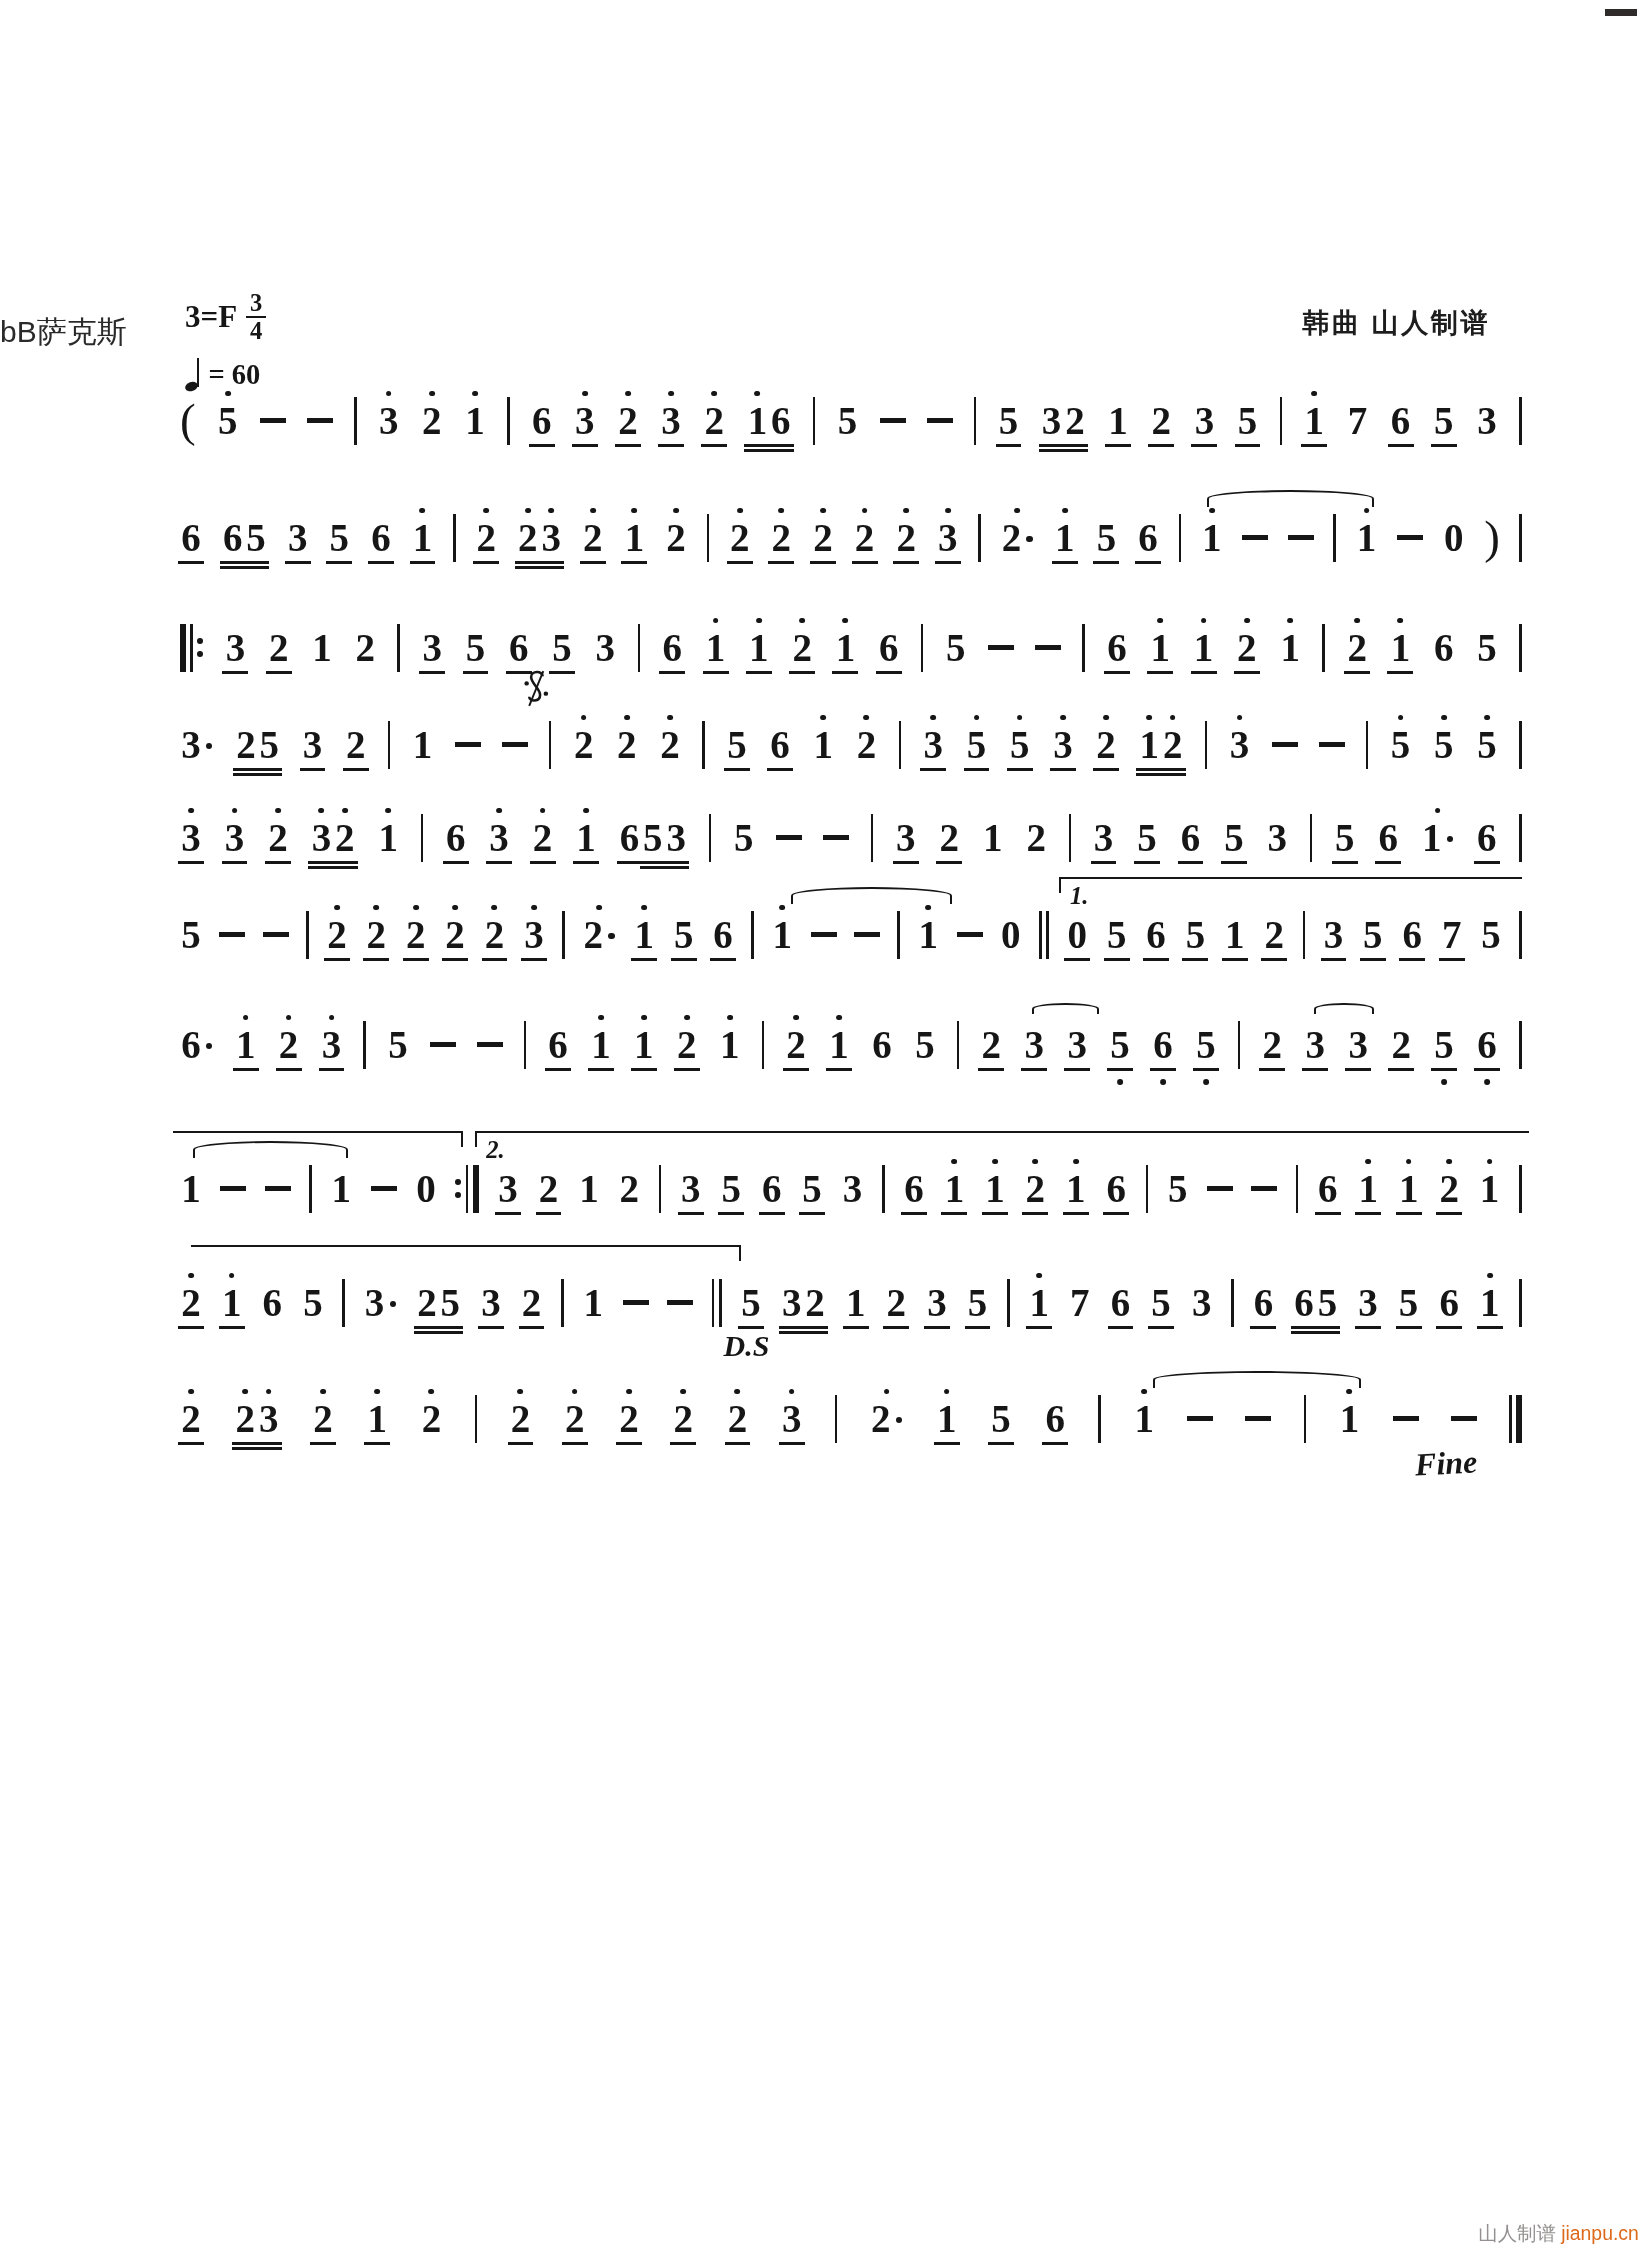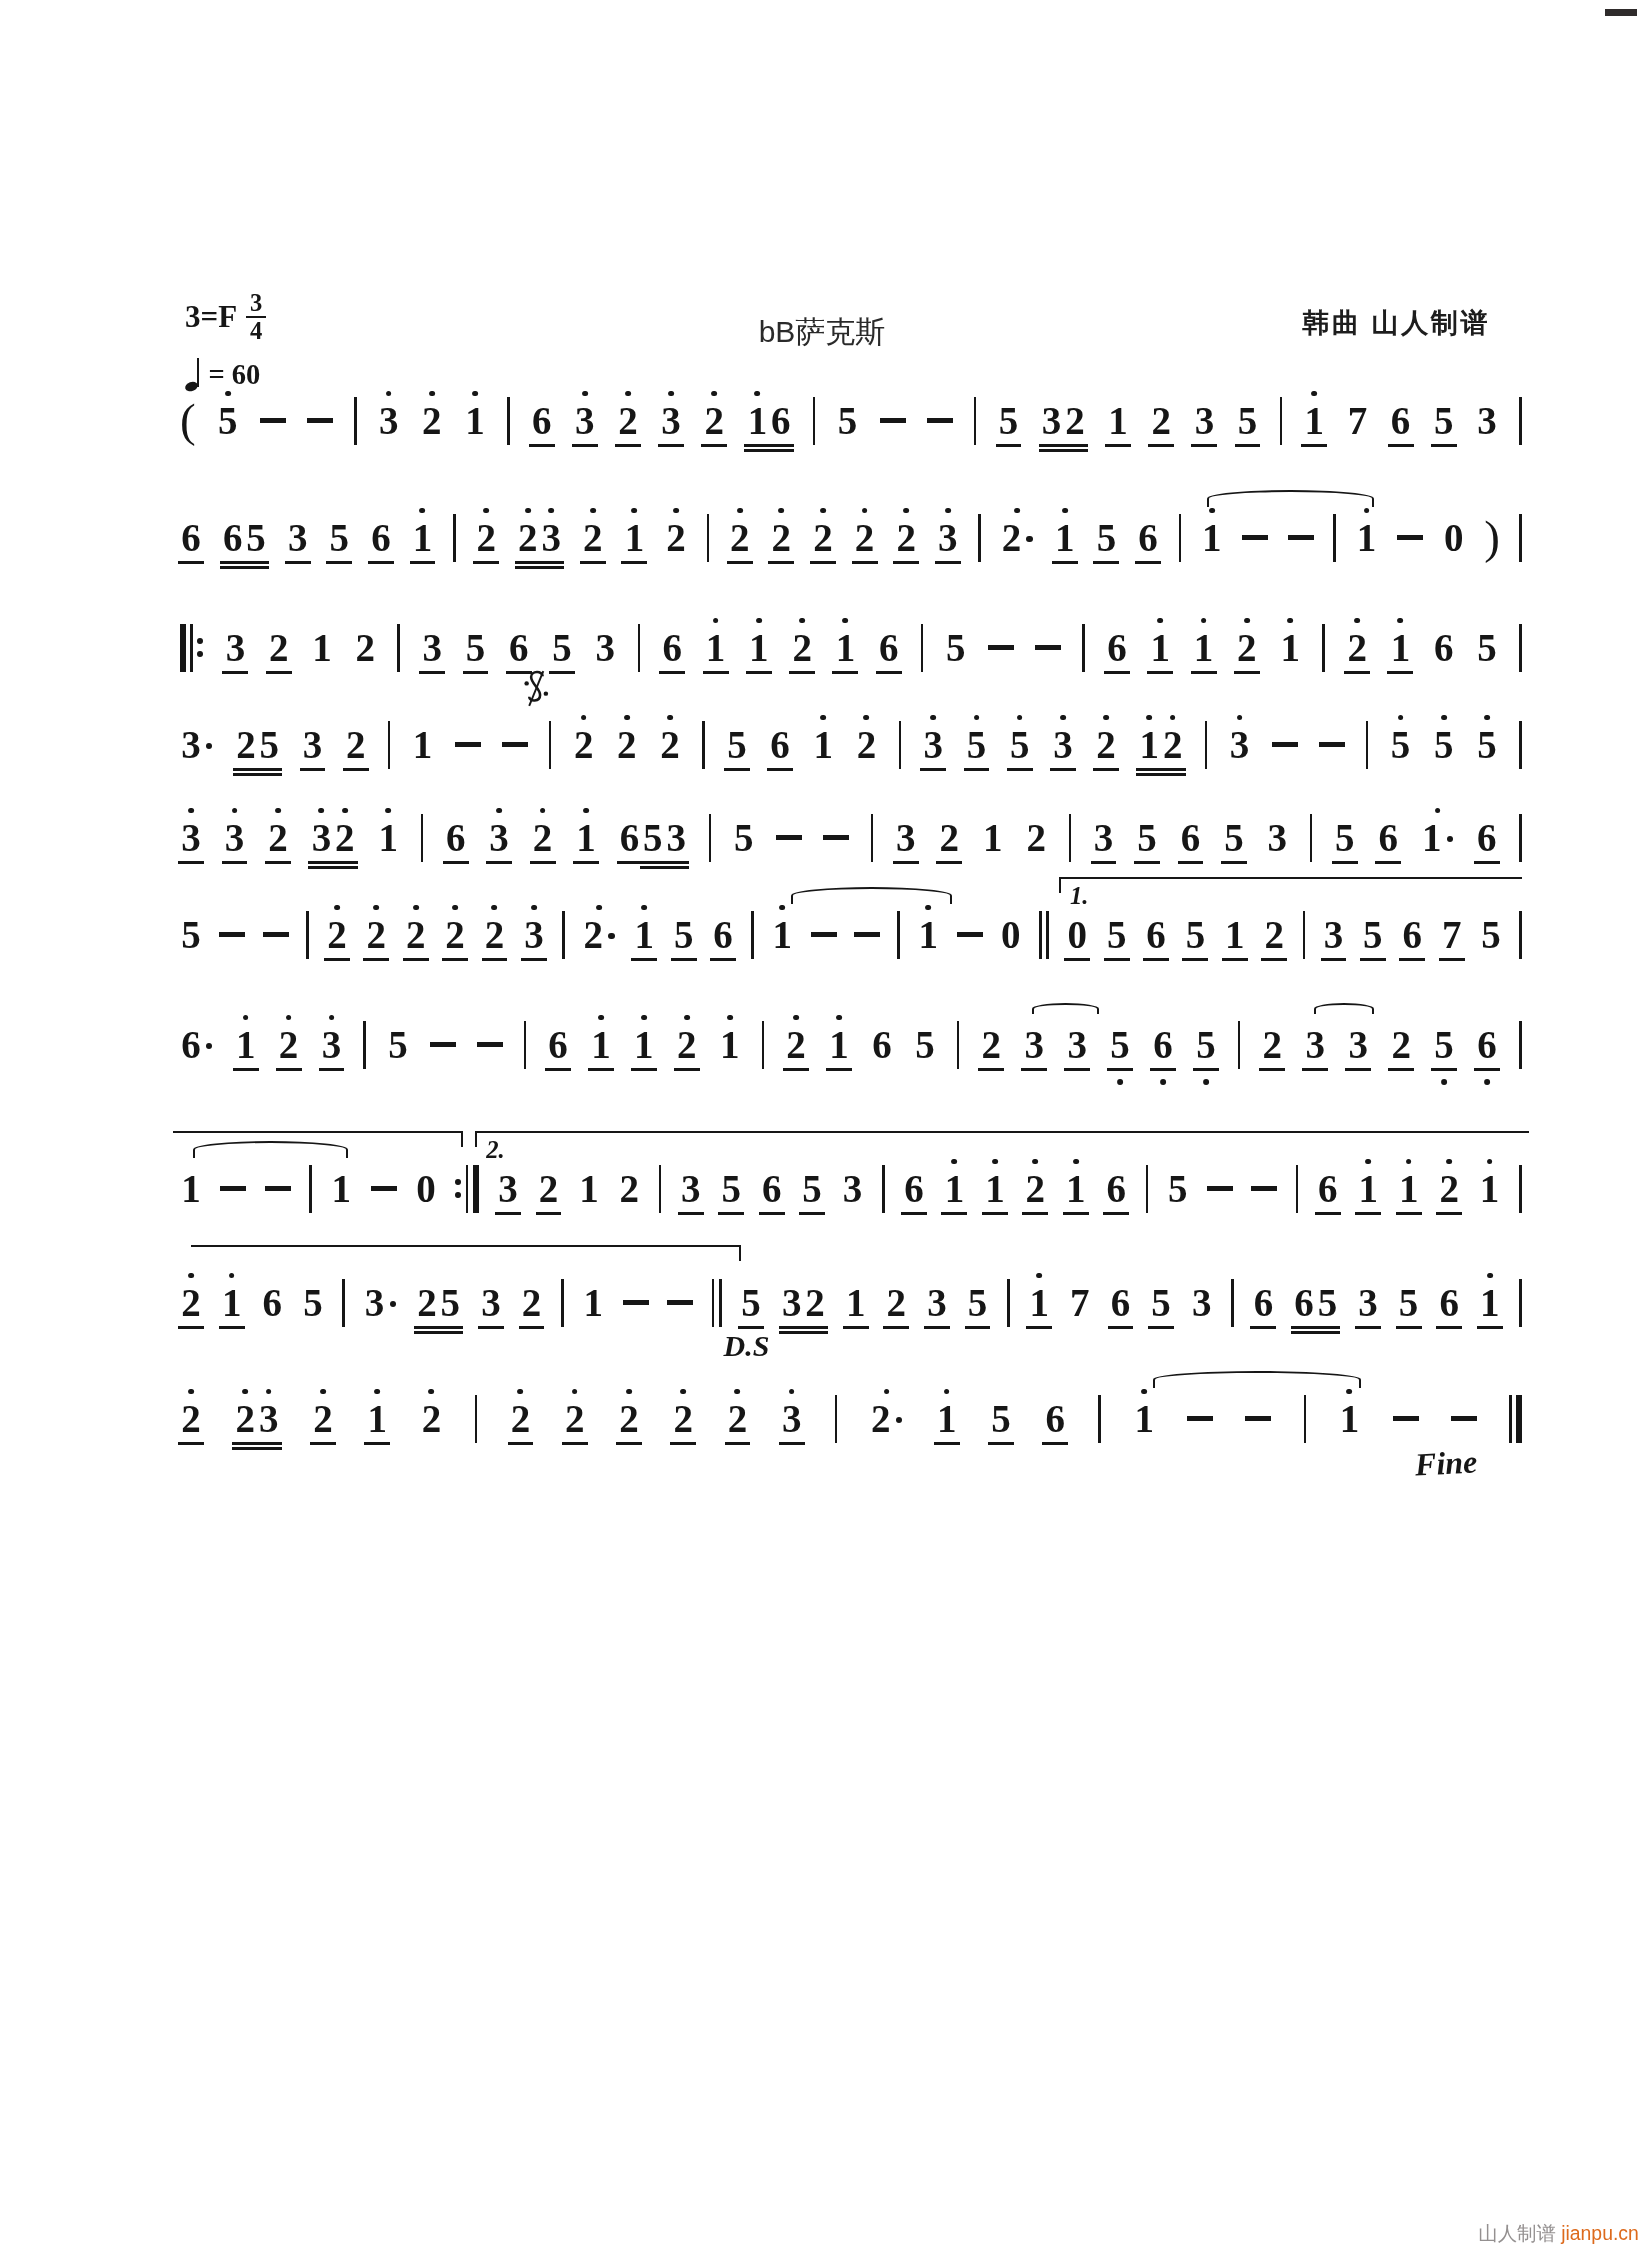--- a/index.html
+++ b/index.html
@@ -1,21 +1,21 @@
 <!DOCTYPE html>
 <html style="font-size:10.4px"><head>
 <meta charset="utf-8">
 <style>
   html,body{margin:0;padding:0;background:#e8e8e8;}
   .page{position:relative;width:1644px;height:2261px;background:#ffffff;overflow:hidden;
         font-family:"Liberation Serif", serif;color:#161616;}
   .corner-mark{position:absolute;left:1605px;top:9px;width:32px;height:6.5px;background:#2f2b2b;}
   .title{position:absolute;top:194px;left:0;width:100%;text-align:center;
          font-family:"Liberation Sans", sans-serif;font-size:62px;font-weight:700;letter-spacing:3.9px;}
-  .subtitle{position:absolute;top:312px;left:0;width:100%;text-align:center;
+  .subtitle{position:absolute;top:312px;left:0;width:100%;
             font-family:"Liberation Sans", sans-serif;font-size:30px;color:#2a2a2a;}
   .credit{position:absolute;top:305px;right:154px;font-family:"Liberation Sans", sans-serif;
           font-size:27px;font-weight:600;color:#1d1d1d;letter-spacing:2.6px;}
   .keysig{position:absolute;top:290px;left:185px;font-size:31px;font-weight:700;display:flex;align-items:center;gap:9px;}
   .frac{display:inline-flex;flex-direction:column;align-items:center;font-size:24.6px;line-height:1.05;}
   .frac .num{padding:0 3.9px;}
   .frac .den{border-top:2.6px solid #161616;padding:0 3.9px;}
   .tempo{position:absolute;top:358px;left:185px;font-size:28.5px;font-weight:700;display:flex;align-items:center;gap:6.5px;}
   .qnote{position:relative;width:17px;height:34px;display:inline-block;}
   .qnote .head{position:absolute;left:0;bottom:1.3px;width:13px;height:9px;background:#161616;border-radius:50%;transform:rotate(-20deg);}

